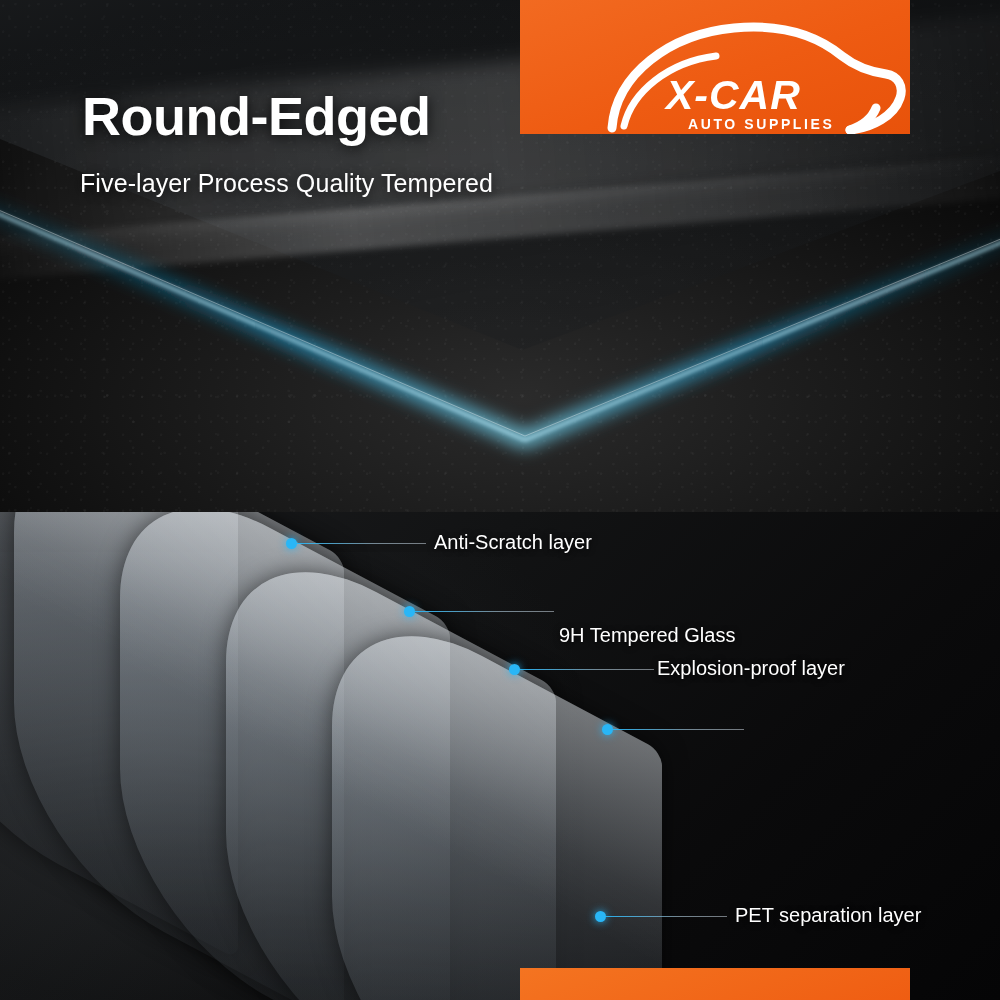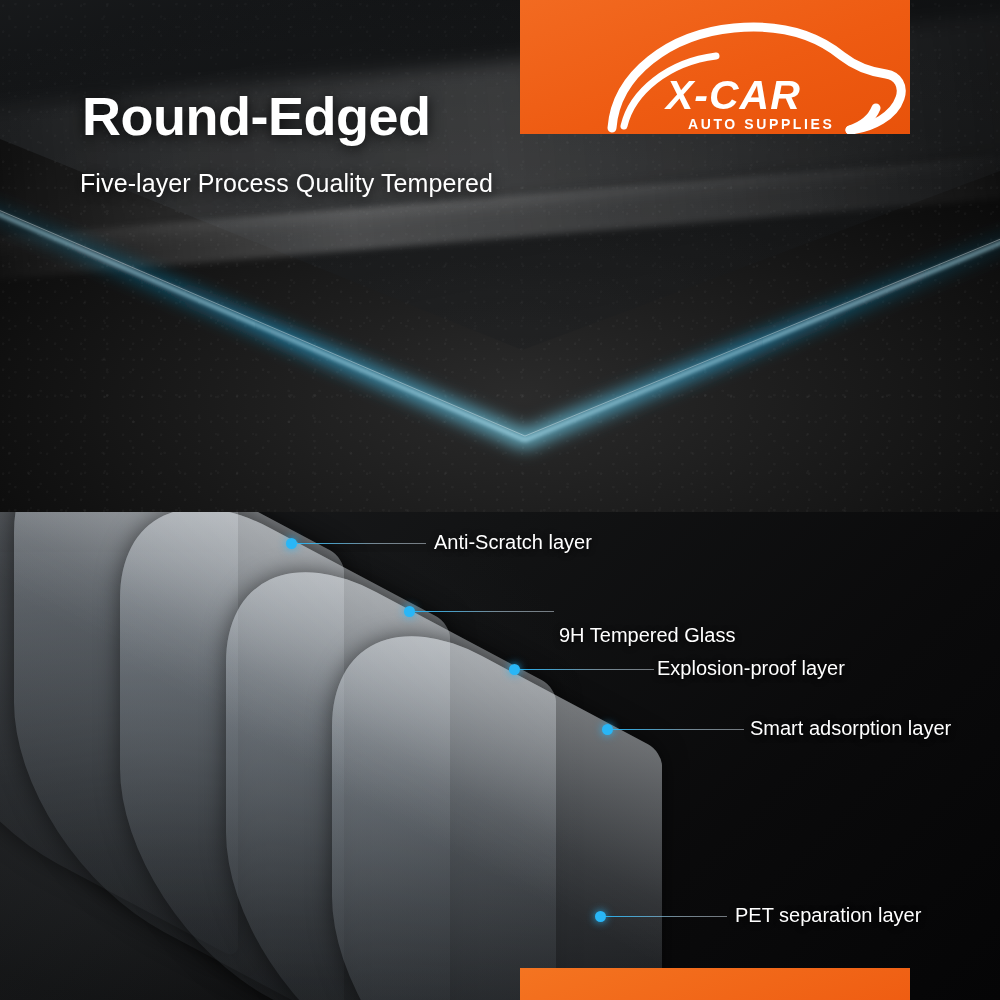--- a/index.html
+++ b/index.html
@@ -262,21 +262,20 @@
     <div class="dot" style="left:404px; top:94px;"></div>
     <div class="leader" style="left:414px; top:99px; width:140px;"></div>
     <div class="layer-label" style="left:559px; top:87px;margin-top:25px;">9H Tempered Glass</div>
 
     <div class="dot" style="left:509px; top:152px;"></div>
     <div class="leader" style="left:519px; top:157px; width:135px;"></div>
     <div class="layer-label" style="left:657px; top:145px;">Explosion-proof layer</div>
 
     <div class="dot" style="left:602px; top:212px;"></div>
     <div class="leader" style="left:612px; top:217px; width:132px;"></div>
-    <div class="layer-label" style="left:750px; top:205px;">Smart adsorption layer</div>
 
     <div class="dot" style="left:595px; top:399px;"></div>
     <div class="leader" style="left:605px; top:404px; width:122px;"></div>
     <div class="layer-label" style="left:735px; top:392px;">PET separation layer</div>
   </div>
 
   <div class="bottom-strip"></div>
 
 </div>
 

